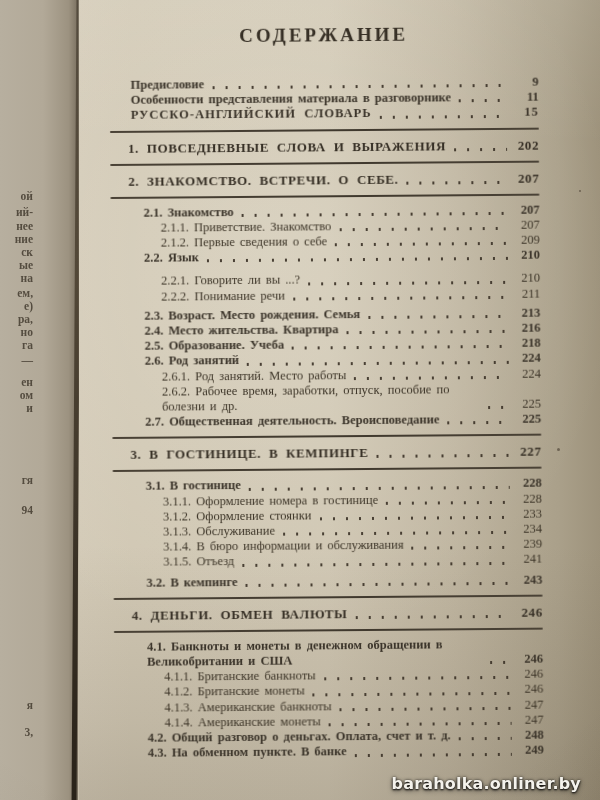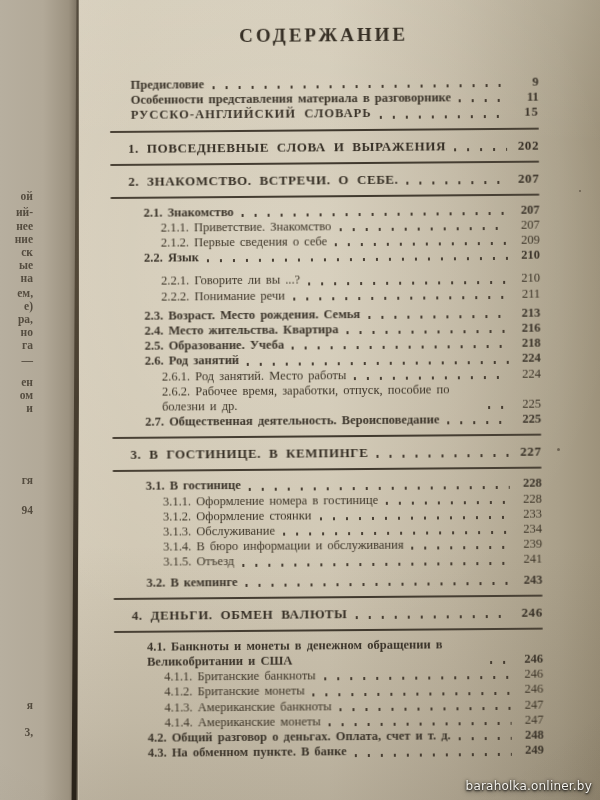--- a/index.html
+++ b/index.html
@@ -64,22 +64,22 @@
   .row .pg{min-width:27px;text-align:right;}
   .row.front{padding-left:21px;font-weight:bold;}
   .row.front-caps{padding-left:21px;font-weight:bold;letter-spacing:1px;word-spacing:4px;}
   .row.section{padding-left:18px;font-weight:bold;font-size:13px;line-height:17px;letter-spacing:.6px;word-spacing:4px;color:#362f25;}
   .row.sub1{padding-left:33px;font-weight:bold;}
   .row.sub2{padding-left:50px;font-weight:normal;color:#3e3629;}
   .rule{height:2px;background:linear-gradient(90deg,#4a4236,#3f382d 55%,#4a4236);margin:7px 0;border-radius:1px;}
   .sp8{margin-top:8px;} .sp6{margin-top:6px;} .sp5{margin-top:5px;} .sp4{margin-top:4px;}
 
   .watermark{
-    position:absolute;right:8px;bottom:7px;
-    font-family:"DejaVu Sans", sans-serif;font-weight:normal;font-size:12px;
+    position:absolute;right:19px;bottom:7px;
+    font-family:"DejaVu Sans", sans-serif;font-weight:bold;font-size:16px;
     color:#f4f2ec;
     text-shadow:0 1px 2px rgba(0,0,0,.85),0 0 3px rgba(0,0,0,.6),0 2px 5px rgba(0,0,0,.5);
     letter-spacing:.2px;
   }
 </style>
 </head>
 <body>
 
 <div class="photo">
   <div class="left-strip"></div>

